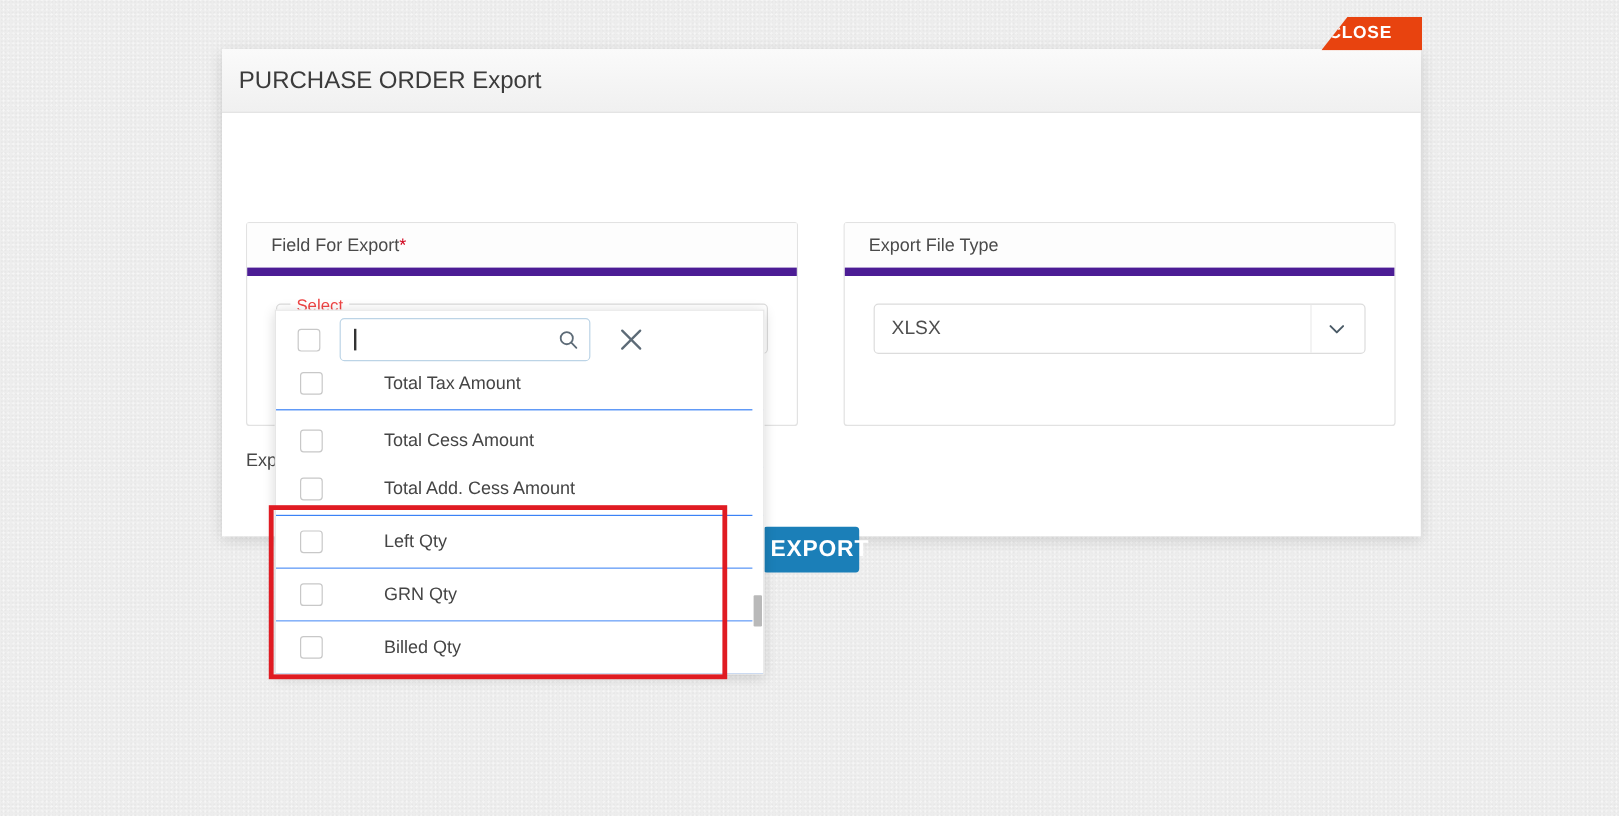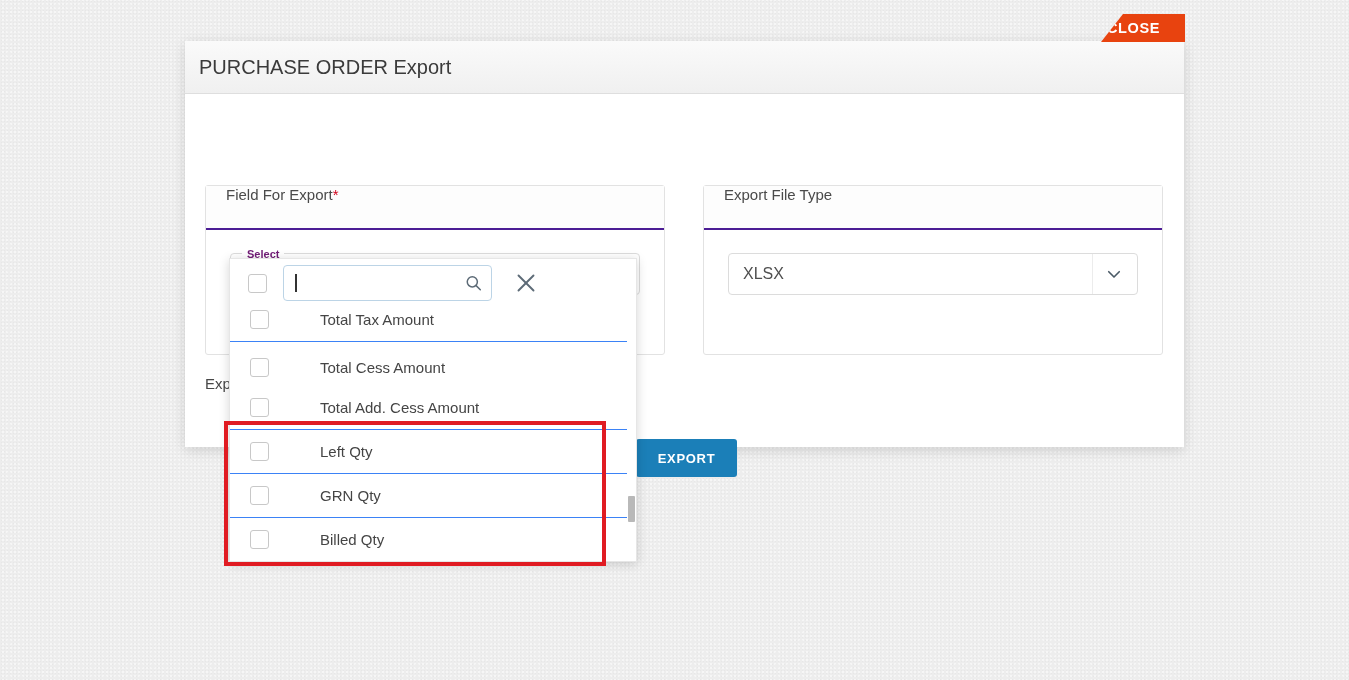--- a/index.html
+++ b/index.html
@@ -83,23 +83,23 @@
     position: absolute;
     border: 1px solid #e2e2e2;
     border-radius: 3px;
     background: #ffffff;
     box-sizing: border-box;
   }
   .panel-left  { left: 20px;  top: 91px; width: 460px; height: 170px; }
   .panel-right { left: 518px; top: 91px; width: 460px; height: 170px; }
   .panel-head {
     height: 44px;
-    border-bottom: 2px solid #4c1d95;
-    display: flex;
-    align-items: flex-start;
+    border-bottom: 7px solid #4c1d95;
+    display: flex;
+    align-items: center;
     padding-left: 20px;
     box-sizing: border-box;
     font-size: 15px;
     color: #4a4a4a;
     background: #fdfdfd;
   }
   .req-star { color: #d0021b; font-size: 15px; }
   .panel-content {
     padding: 23px 24px 0 24px;
   }
@@ -116,24 +116,23 @@
     align-items: center;
     padding: 0 44px 0 14px;
     cursor: pointer;
   }
   .ofield .float-label {
     position: absolute;
     left: 11px;
     top: -9px;
     background: #ffffff;
     padding: 0 5px;
-    font-size: 11px;
-    color: #701a75;
+    font-size: 14px;
+    color: #ef4444;
     line-height: 18px;
-    font-weight: bold;
   }
   .ofield .value {
     font-size: 16px;
     color: #4f4f4f;
   }
   .chev {
     position: absolute;
     right: 14px;
     top: 50%;
     transform: translateY(-50%);
@@ -187,25 +186,25 @@
     border-radius: 50%;
     background: #2a7fb8;
     margin: 2px auto 0;
   }
 
   
   .export-btn {
     position: absolute;
     left: 451px;
     top: 345px;
-    width: 101px;
+    width: 80px;
     height: 38px;
     background: #1b7fb8;
     color: #ffffff;
-    font-size: 13px;
+    font-size: 19px;
     font-weight: bold;
     letter-spacing: 0.7px;
     border: none;
     border-radius: 3px;
     cursor: pointer;
     font-family: "Liberation Sans", sans-serif;
   }
 
   
   .dropdown {

